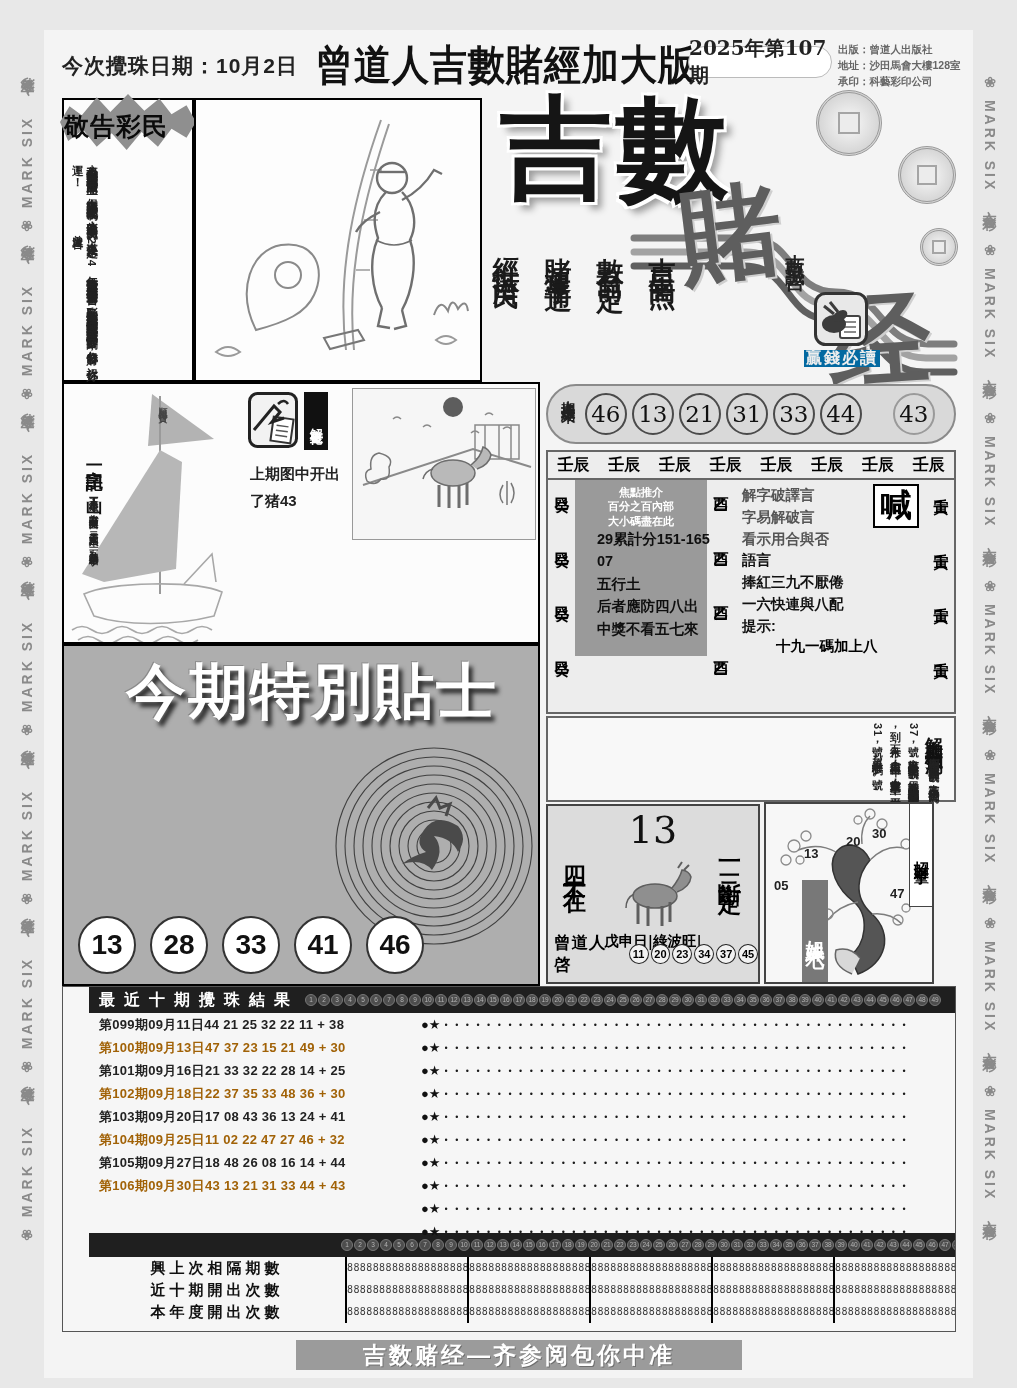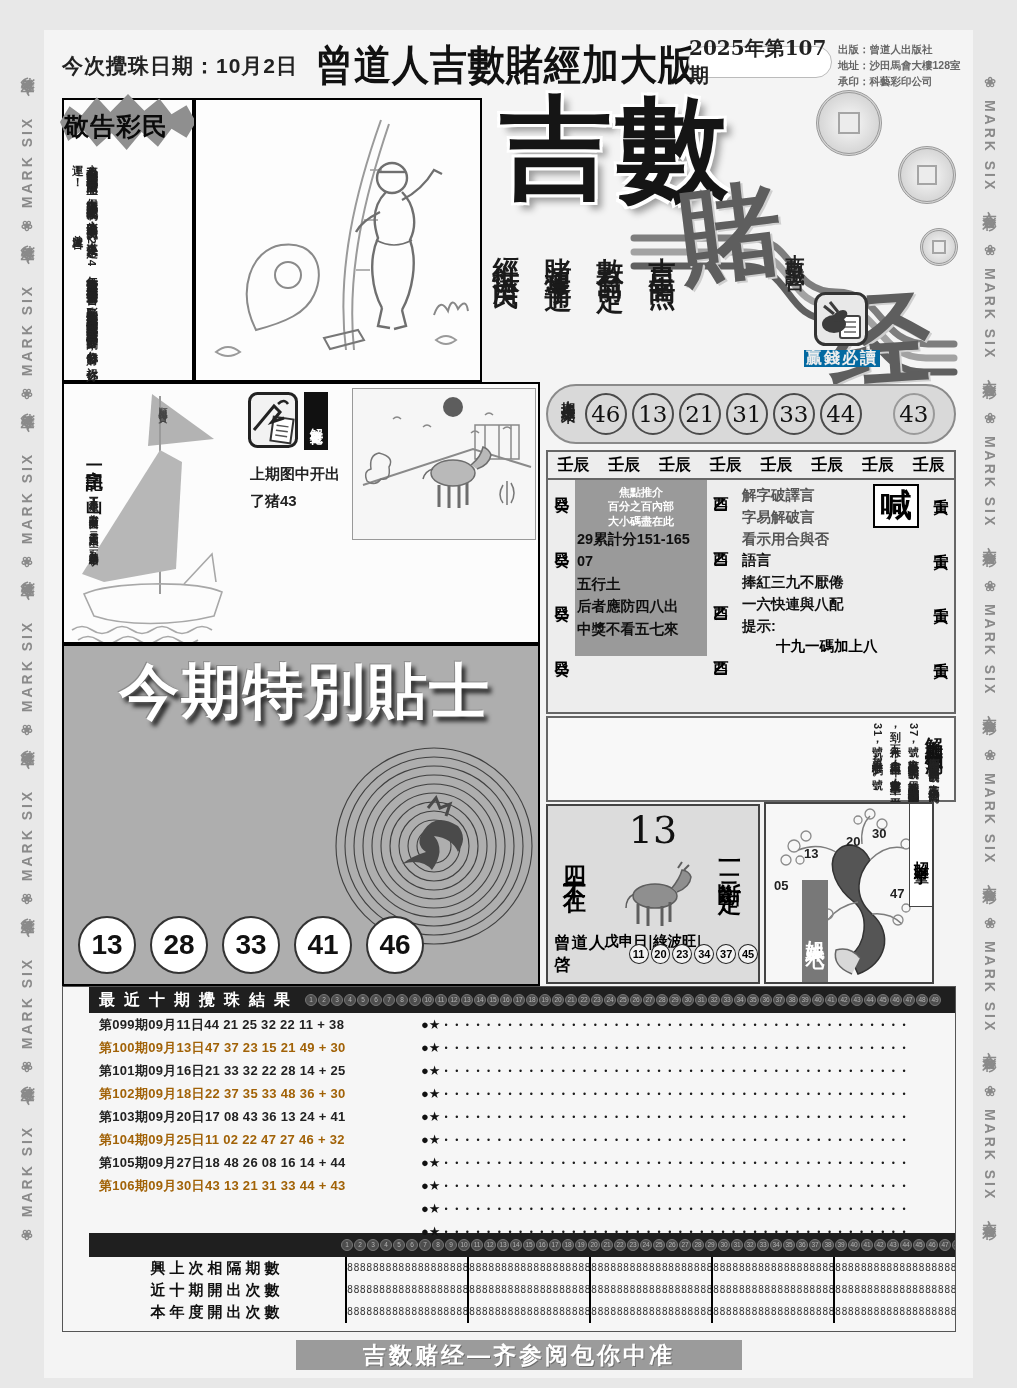--- a/index.html
+++ b/index.html
@@ -61,42 +61,42 @@
 
   
   .explain-box { position:absolute; left:240px; top:382px; width:300px; height:262px; border:2px solid #000; border-left:none; background:#fcfcfc; }
   .explain-badge { position:absolute; left:64px; top:8px; width:24px; height:58px; background:#111; color:#fff; writing-mode:vertical-rl; font-size:13px; font-weight:bold; display:flex; align-items:center; justify-content:center; letter-spacing:2px; }
   .explain-icon { position:absolute; left:8px; top:8px; }
   .explain-text { position:absolute; left:10px; top:76px; width:100px; font-size:15px; font-weight:bold; color:#222; line-height:1.8; }
   .animal-pic { position:absolute; left:112px; top:4px; width:184px; height:152px; border:1px solid #999; background:#f6f6f6; }
 
   
   .tips-box { position:absolute; left:62px; top:644px; width:478px; height:342px; border:2px solid #000; background:#aeaeae; }
-  .tips-title { position:absolute; left:4px; top:6px; width:100%; text-align:center; font-size:60px; font-weight:900; color:#fff; letter-spacing:2px; text-shadow:4px 5px 4px #2e2e2e, -1px -1px 0 #8a8a8a; }
+  .tips-title { position:absolute; left:11px; top:6px; width:100%; text-align:center; font-size:60px; font-weight:900; color:#fff; letter-spacing:2px; text-shadow:4px 5px 4px #2e2e2e, -1px -1px 0 #8a8a8a; }
   .tips-body { position:absolute; left:24px; top:106px; width:270px; }
   .tips-line { font-size:18.5px; font-weight:bold; color:#111; line-height:1.95; letter-spacing:1px; white-space:nowrap; }
   .tips-spiral { position:absolute; left:268px; top:98px; }
   .tips-balls { position:absolute; left:14px; bottom:10px; display:flex; gap:14px; }
   .ball-big { width:58px; height:58px; border-radius:50%; background:#fff; border:2px solid #333; display:flex; align-items:center; justify-content:center; font-size:28px; font-weight:bold; color:#111; }
 
   
   .lastres-box { position:absolute; left:546px; top:384px; width:410px; height:60px; background:#d9d9d9; border:2px solid #8a8a8a; border-radius:30px; display:flex; align-items:center; padding:0 12px; }
   .lastres-label { writing-mode:vertical-lr; height:50px; font-size:14px; font-weight:bold; color:#222; letter-spacing:2px; line-height:1.2; margin-right:8px; }
   .lastres-balls { display:flex; align-items:center; gap:5px; }
   .ball-md { width:42px; height:42px; border-radius:50%; border:2px solid #4a4a4a; display:flex; align-items:center; justify-content:center; font-size:23px; font-family:"DejaVu Serif", serif; color:#111; background:transparent; }
   .ball-md.special { margin-left:26px; border-color:#9a9a9a; }
 
   
   .pillars-box { position:absolute; left:546px; top:450px; width:410px; height:264px; border:2px solid #666; background:#ededed; }
   .pillars-title { height:54px; border-bottom:2px solid #666; display:flex; align-items:center; justify-content:center; font-size:38px; font-weight:900; font-family:"DejaVu Serif", serif; color:#111; letter-spacing:4px; }
   .pillars-toprow { height:28px; border-bottom:2px solid #666; display:flex; align-items:center; justify-content:space-around; font-size:16px; font-weight:bold; font-family:"DejaVu Serif", serif; }
   .pillars-body { display:flex; height:176px; }
   .pcol { width:27px; display:flex; flex-direction:column; justify-content:space-between; align-items:center; padding:6px 0; }
   .pcol span { writing-mode:vertical-rl; font-size:15px; font-weight:bold; font-family:"DejaVu Serif", serif; }
-  .focus-box { width:132px; background:#9a9a9a; padding:5px 2px; }
+  .focus-box { width:132px; background:#9a9a9a; padding:5px 22px; }
   .focus-line { font-size:14.5px; font-weight:bold; color:#0f0f0f; line-height:1.55; white-space:nowrap; }
   .focus-line.wt { color:#fff; font-size:11px; text-align:center; line-height:1.3; }
   .analysis { flex:1; position:relative; padding:5px 8px; }
   .ana-line { font-size:14.5px; font-weight:bold; color:#111; line-height:1.5; white-space:nowrap; }
   .ana-line.faint { color:#555; }
   .ana-hint { font-size:14.5px; font-weight:bold; margin-left:34px; }
   .seal-box { position:absolute; right:8px; top:4px; width:46px; height:44px; background:#fff; border:2px solid #000; display:flex; align-items:center; justify-content:center; font-size:32px; font-weight:900; font-family:"DejaVu Serif", serif; }
 
   
   .prev-box { position:absolute; left:546px; top:716px; width:410px; height:86px; border:2px solid #666; background:#f8f8f8; padding:5px 8px; writing-mode:vertical-rl; }

